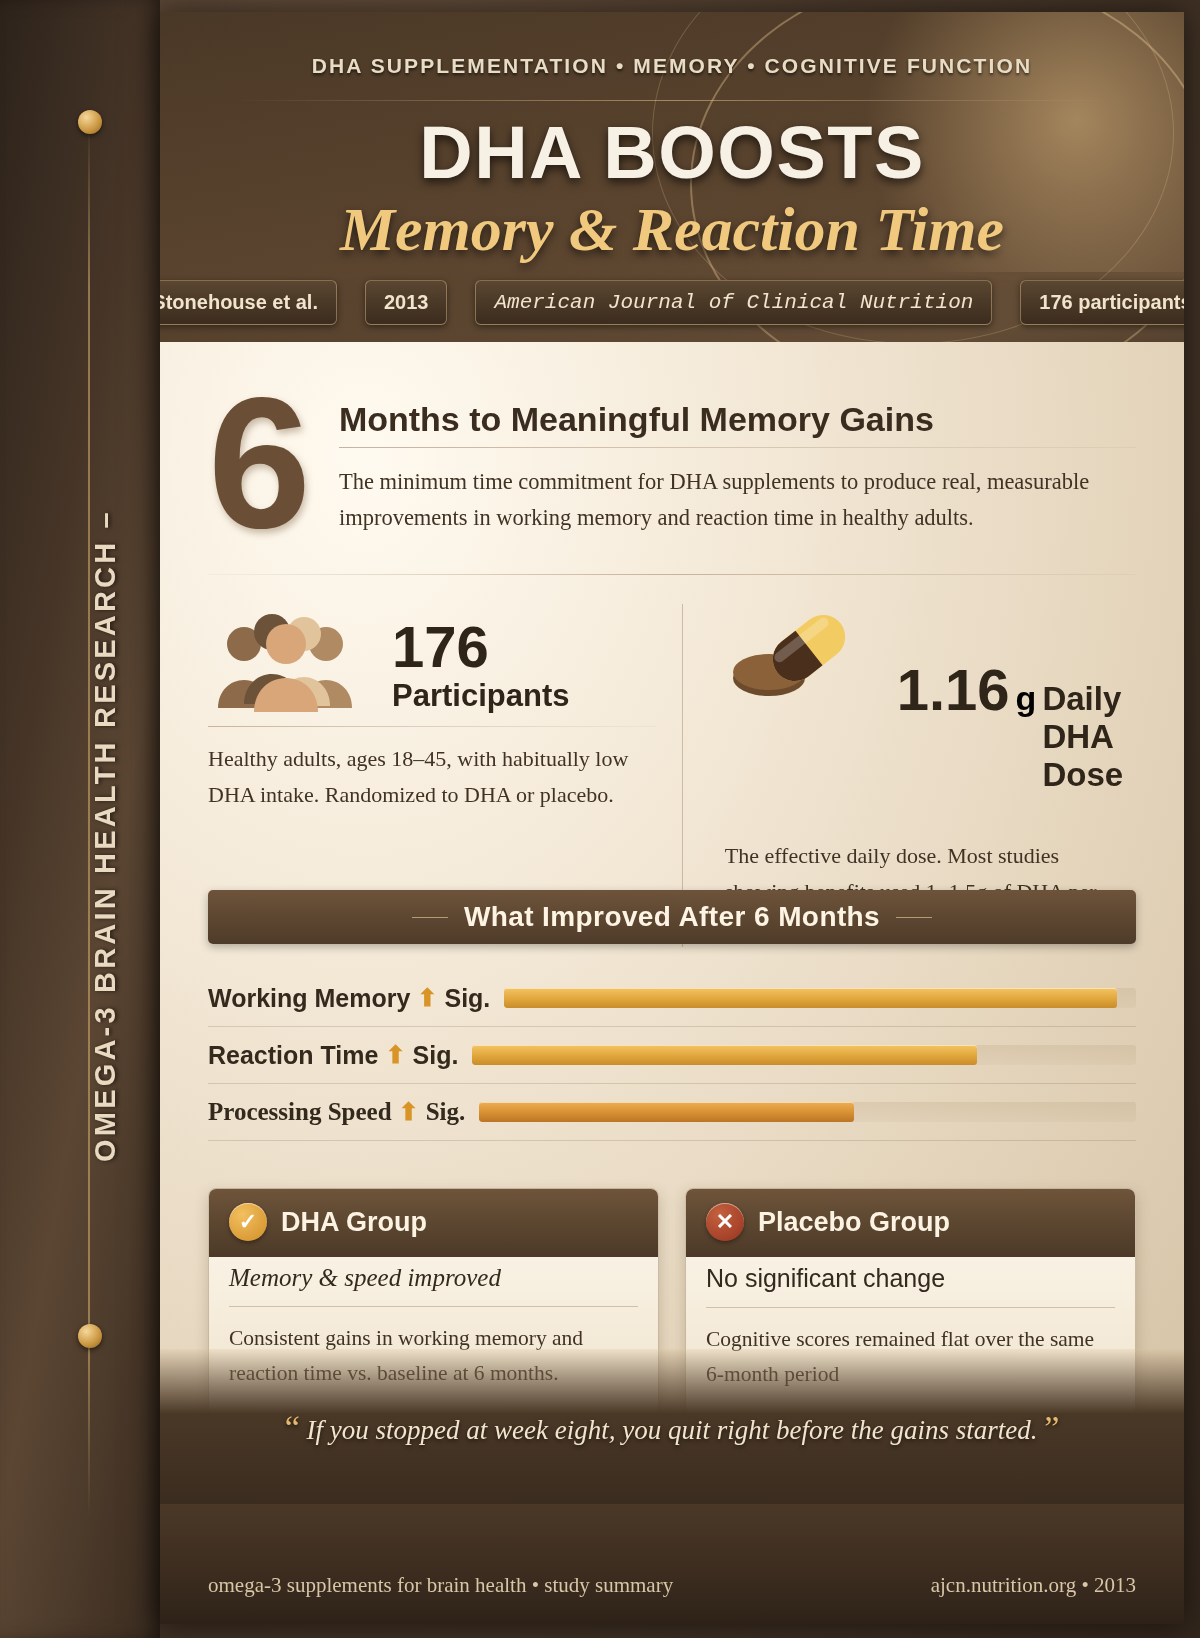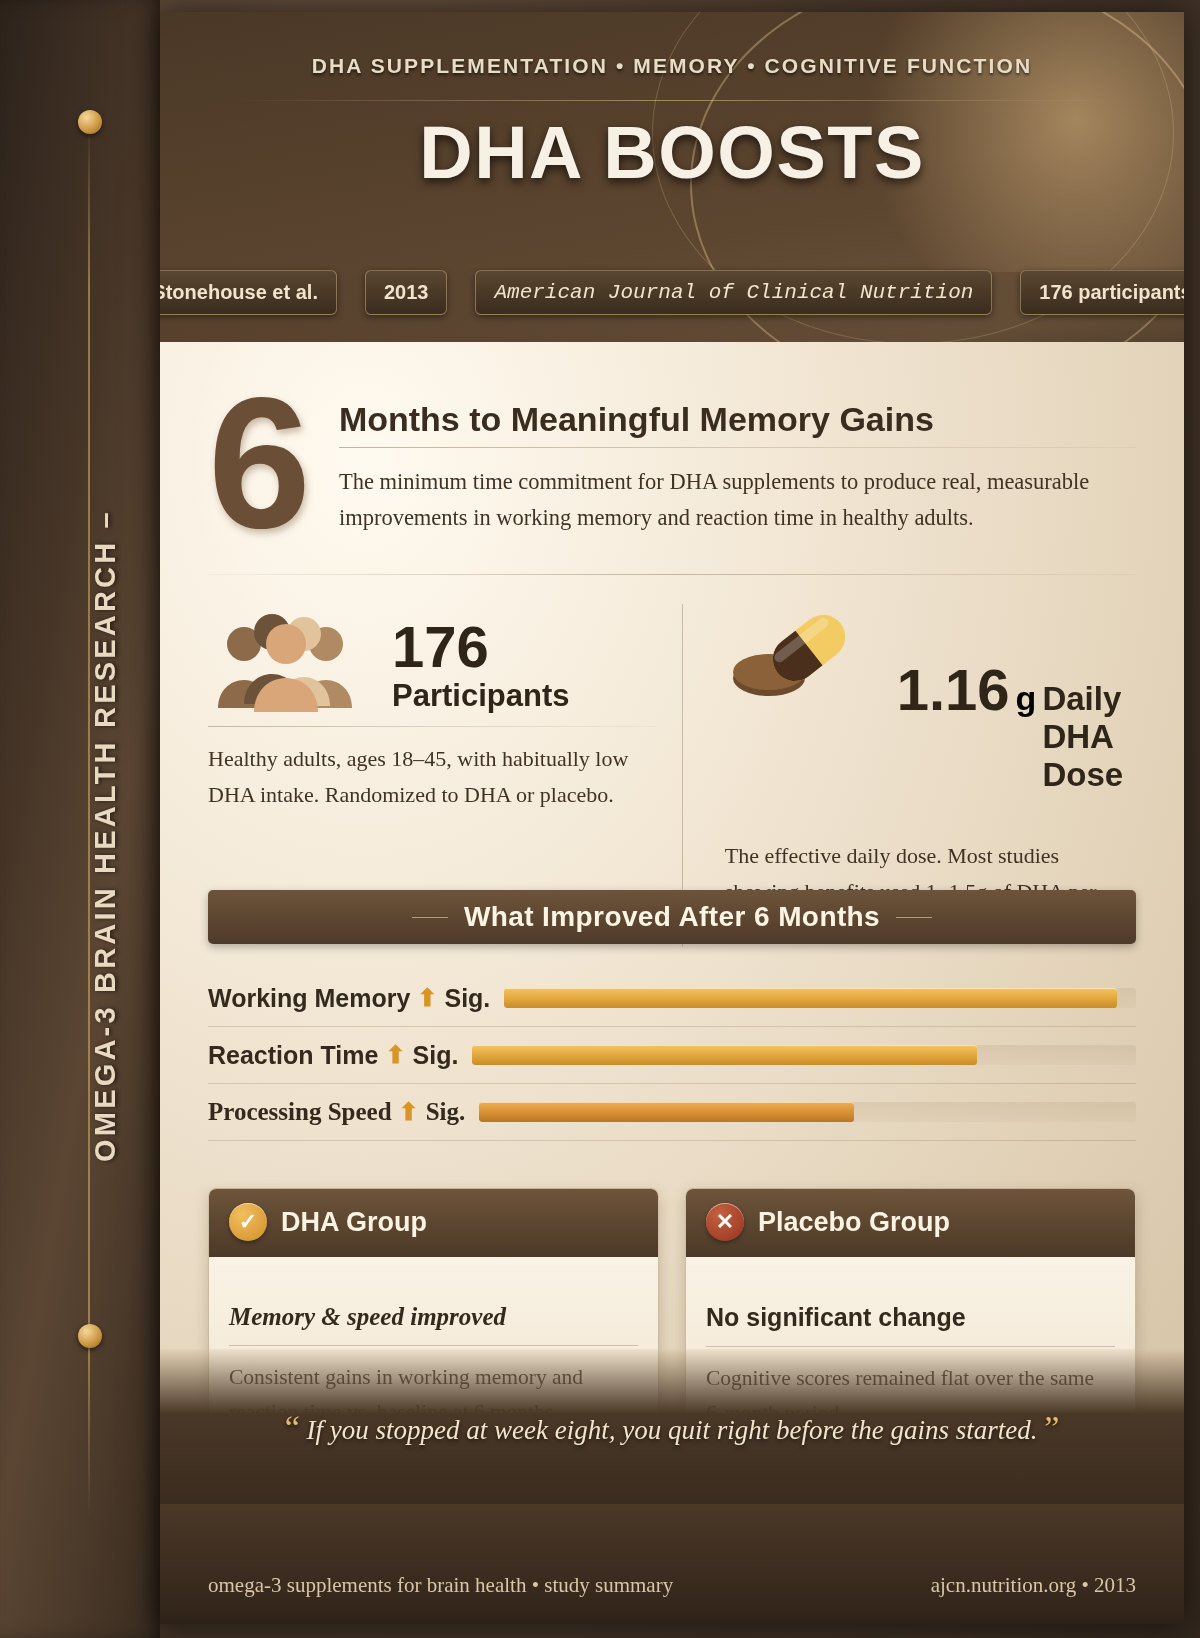--- a/index.html
+++ b/index.html
@@ -110,21 +110,21 @@
     text-align: center;
     color: #f0c97e;
     font-family: "Liberation Serif", serif;
     font-style: italic;
     font-size: 62px;
     font-weight: bold;
     text-shadow: 0 4px 9px rgba(0,0,0,.6);
   }
   .meta-row {
     position: absolute;
-    top: 258px; left: 0; right: 0;
+    top: 268px; left: 0; right: 0;
     display: flex;
     justify-content: center;
     align-items: center;
     gap: 28px;
   }
   .chip {
     background: linear-gradient(180deg, #5a4631 0%, #3b2c1e 100%);
     border: 1px solid rgba(226,193,137,.45);
     border-radius: 6px;
     color: #f1e4cc;
@@ -337,24 +337,23 @@
     border-radius: 50%;
     display: flex; align-items: center; justify-content: center;
     color: #fff; font-size: 22px; font-weight: bold;
     flex: none;
     box-shadow: inset 0 1px 0 rgba(255,255,255,.5), 0 2px 4px rgba(0,0,0,.35);
   }
   .badge.ok { background: radial-gradient(circle at 35% 30%, #f3bf5f, #d08f28); }
   .badge.no { background: radial-gradient(circle at 35% 30%, #c4613f, #97341f); }
   .rcard-sub {
     font-size: 25px;
-    font-weight: bold;
+    font-weight: normal;
     color: #33291d;
-    padding: 18px 20px 14px 20px;
-    margin-top: 28px;
+    padding: 7px 20px 14px 20px;
   }
   .rcard-rule { height: 1px; margin: 0 20px; background: rgba(140,112,76,.35); }
   .rcard-text {
     font-family: "Liberation Serif", serif;
     font-size: 21.5px;
     line-height: 1.65;
     color: #413324;
     padding: 14px 20px 22px 20px;
   }
   .rcard.dark-sub .rcard-sub { font-family: "Liberation Serif", serif; font-style: italic; }
@@ -401,20 +400,21 @@
   <div class="card">
 
     <div class="glow"></div>
     <div class="arc"></div>
     <div class="arc2"></div>
     <div class="header-curve"></div>
 
     <div class="kicker">DHA SUPPLEMENTATION • MEMORY • COGNITIVE FUNCTION</div>
     <div class="hr-top"></div>
     <div class="title">DHA BOOSTS</div>
+    <div class="subtitle">Memory &amp; Reaction Time</div>
 
     <div class="meta-row">
       <div class="chip">Stonehouse et al.</div>
       <div class="chip">2013</div>
       <div class="chip serif">American Journal of Clinical Nutrition</div>
       <div class="chip">176 participants</div>
     </div>
 
     <div class="card-body">
 

